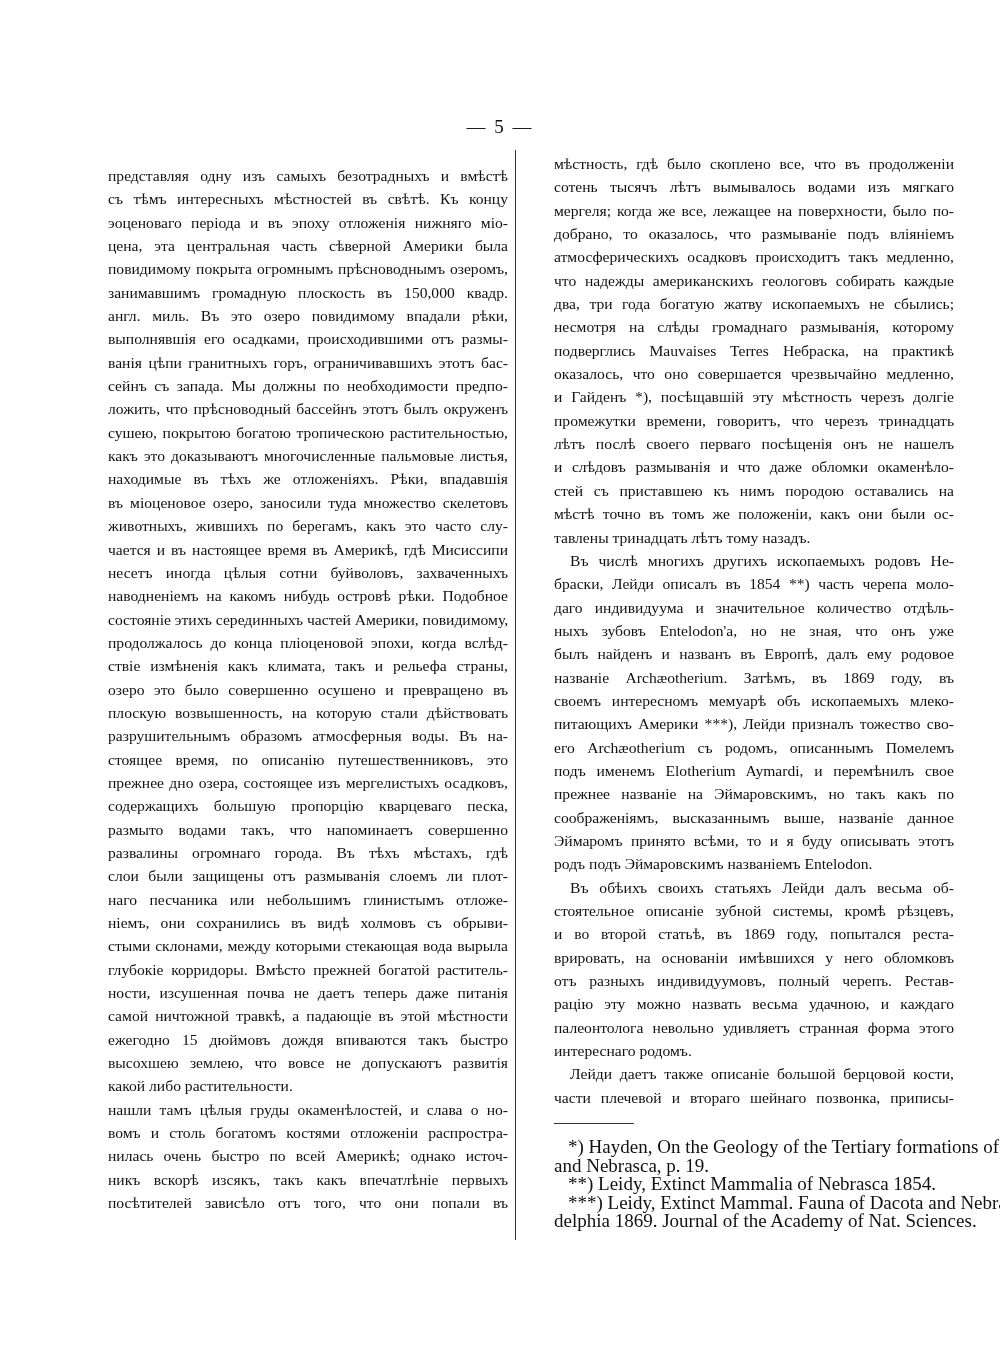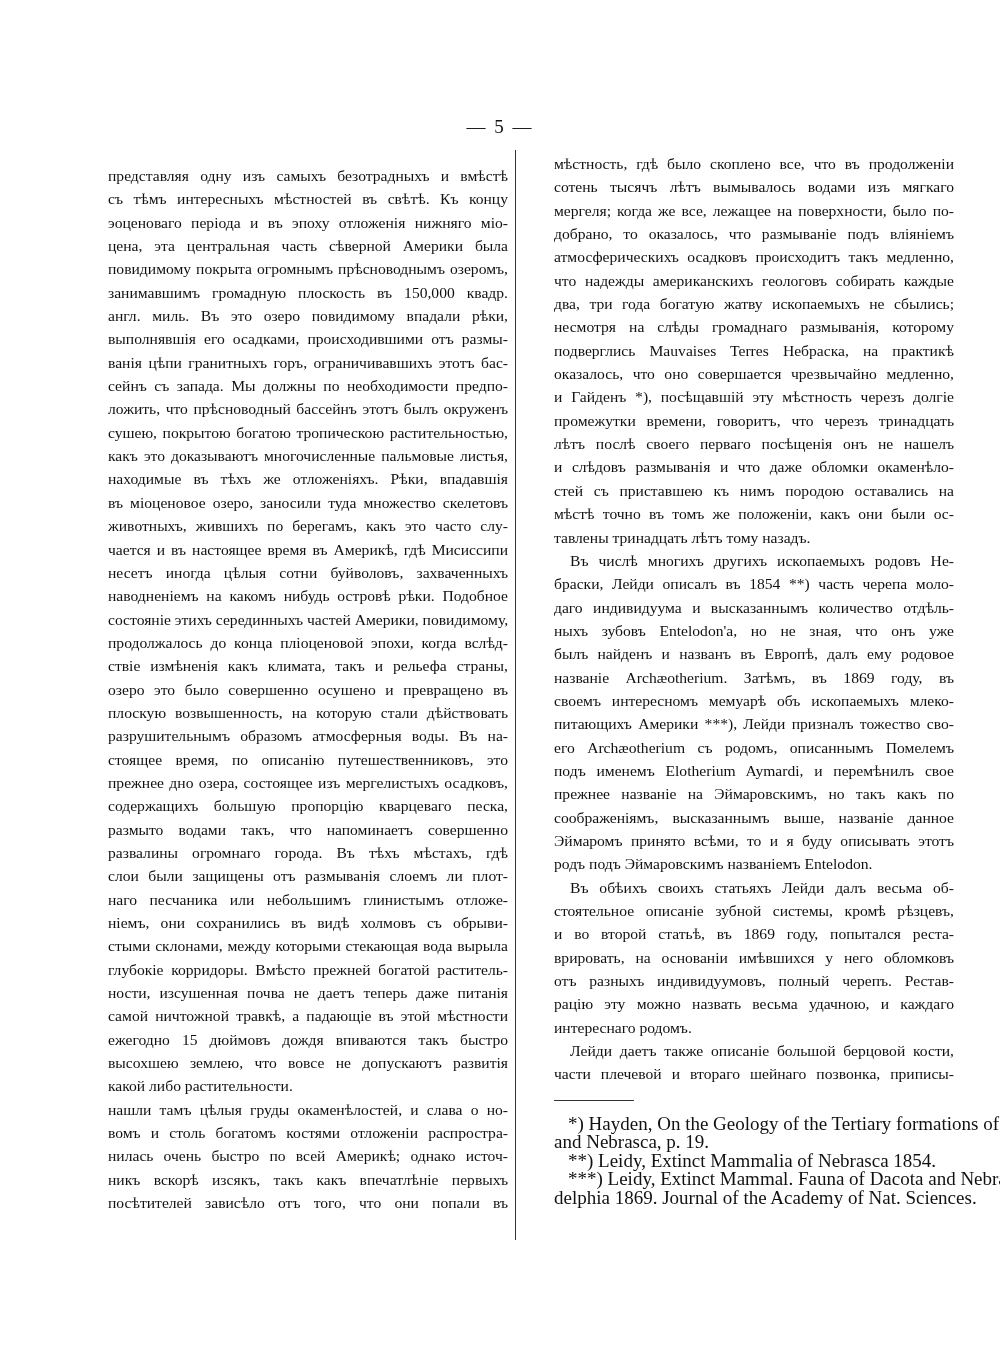--- a/index.html
+++ b/index.html
@@ -89,38 +89,39 @@
   <span class="line">оказалось, что оно совершается чрезвычайно медленно,</span>
   <span class="line">и Гайденъ *), посѣщавшій эту мѣстность черезъ долгіе</span>
   <span class="line">промежутки времени, говоритъ, что черезъ тринадцать</span>
   <span class="line">лѣтъ послѣ своего перваго посѣщенія онъ не нашелъ</span>
   <span class="line">и слѣдовъ размыванія и что даже обломки окаменѣло-</span>
   <span class="line">стей съ приставшею къ нимъ породою оставались на</span>
   <span class="line">мѣстѣ точно въ томъ же положеніи, какъ они были ос-</span>
   <span class="line last">тавлены тринадцать лѣтъ тому назадъ.</span>
   <span class="line indent">Въ числѣ многихъ другихъ ископаемыхъ родовъ Не-</span>
   <span class="line">браски, Лейди описалъ въ 1854 **) часть черепа моло-</span>
-  <span class="line">даго индивидуума и высказаннымъ количество отдѣль-</span>
+  <span class="line">даго индивидуума и значительное количество отдѣль-</span>
   <span class="line">ныхъ зубовъ Entelodon'a, но не зная, что онъ уже</span>
   <span class="line">былъ найденъ и названъ въ Европѣ, далъ ему родовое</span>
   <span class="line">названіе Archæotherium. Затѣмъ, въ 1869 году, въ</span>
   <span class="line">своемъ интересномъ мемуарѣ объ ископаемыхъ млеко-</span>
   <span class="line">питающихъ Америки ***), Лейди призналъ тожество сво-</span>
   <span class="line">его Archæotherium съ родомъ, описаннымъ Помелемъ</span>
   <span class="line">подъ именемъ Elotherium Aymardi, и перемѣнилъ свое</span>
   <span class="line">прежнее названіе на Эймаровскимъ, но такъ какъ по</span>
   <span class="line">соображеніямъ, высказаннымъ выше, названіе данное</span>
   <span class="line">Эймаромъ принято всѣми, то и я буду описывать этотъ</span>
   <span class="line last">родъ подъ Эймаровскимъ названіемъ Entelodon.</span>
   <span class="line indent">Въ обѣихъ своихъ статьяхъ Лейди далъ весьма об-</span>
   <span class="line">стоятельное описаніе зубной системы, кромѣ рѣзцевъ,</span>
   <span class="line">и во второй статьѣ, въ 1869 году, попытался реста-</span>
   <span class="line">врировать, на основаніи имѣвшихся у него обломковъ</span>
   <span class="line">отъ разныхъ индивидуумовъ, полный черепъ. Рестав-</span>
   <span class="line">рацію эту можно назвать весьма удачною, и каждаго</span>
+  <span class="line">палеонтолога невольно удивляетъ странная форма этого</span>
   <span class="line last">интереснаго родомъ.</span>
   <span class="line indent">Лейди даетъ также описаніе большой берцовой кости,</span>
   <span class="line">части плечевой и втораго шейнаго позвонка, приписы-</span>
 
   <div class="fn-rule"></div>
 
   <div class="footnotes">
     <span class="fn indent">*) Hayden, On the Geology of the Tertiary formations of Dacota</span>
     <span class="fn last">and Nebrasca, p. 19.</span>
     <span class="fn indent last">**) Leidy, Extinct Mammalia of Nebrasca 1854.</span>

